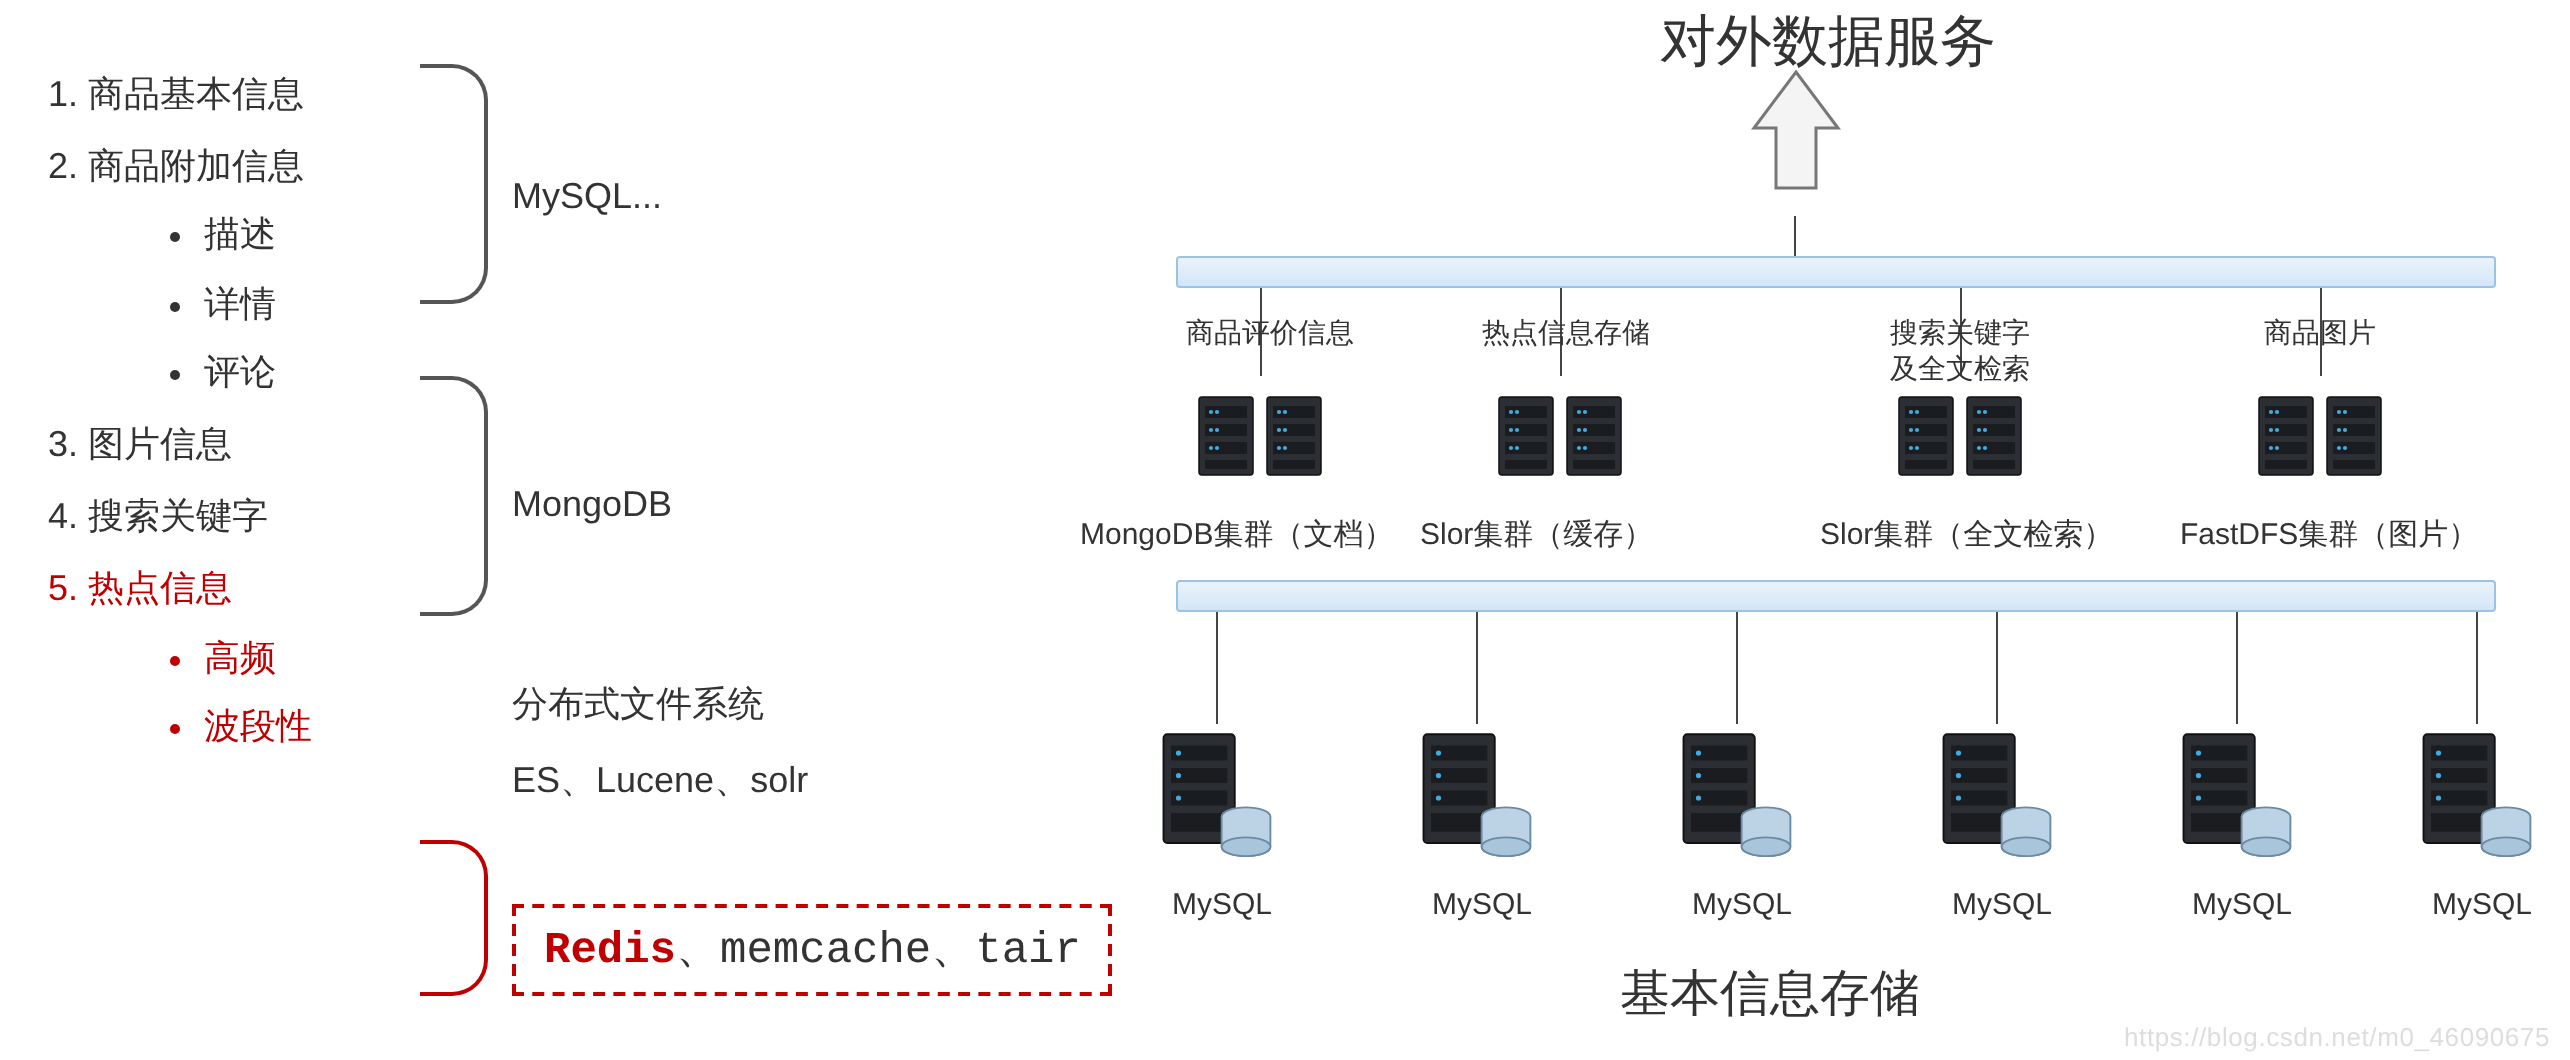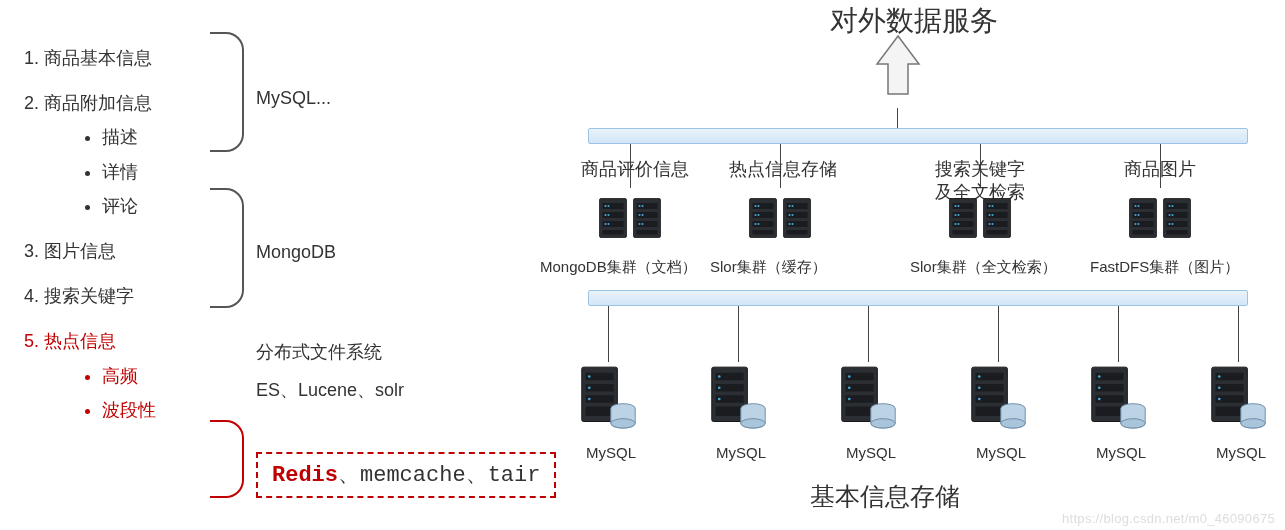--- a/index.html
+++ b/index.html
@@ -21,21 +21,21 @@
     left: 18px;
     top: 30px;
     width: 430px;
     font-size: 18px;
     line-height: 1.9;
   }
   .left ol {
     margin: 0;
     padding-left: 26px;
   }
-  .left ol > li { margin-bottom: 2px; margin-top: 11px; }
+  .left ol > li { margin-bottom: 2px; }
   .left ul {
     list-style: disc;
     margin: 0;
     padding-left: 58px;
   }
   .hot, .hot * { color: #c00000; }
   .tech {
     position: absolute;
     left: 256px;
     font-size: 18px;
@@ -114,21 +114,21 @@
   .vline.m2 { left: 258px; top: 306px; height: 56px; }
   .vline.m3 { left: 388px; top: 306px; height: 56px; }
   .vline.m4 { left: 518px; top: 306px; height: 56px; }
   .vline.m5 { left: 638px; top: 306px; height: 56px; }
   .vline.m6 { left: 758px; top: 306px; height: 56px; }
 
   
   .cluster-lbl {
     position: absolute;
     top: 158px;
-    font-size: 18px;
+    font-size: 14px;
     text-align: center;
     line-height: 1.25;
   }
   .cluster-lbl.l1 { left: 100px; width: 110px; }
   .cluster-lbl.l2 { left: 248px; width: 110px; }
   .cluster-lbl.l3 { left: 440px; width: 120px; }
   .cluster-lbl.l4 { left: 630px; width: 100px; }
 
   .cluster-sub {
     position: absolute;

